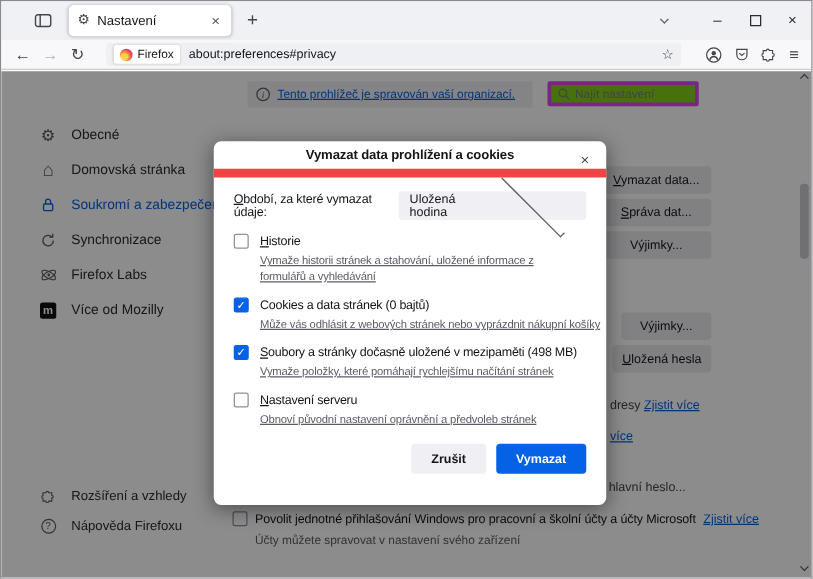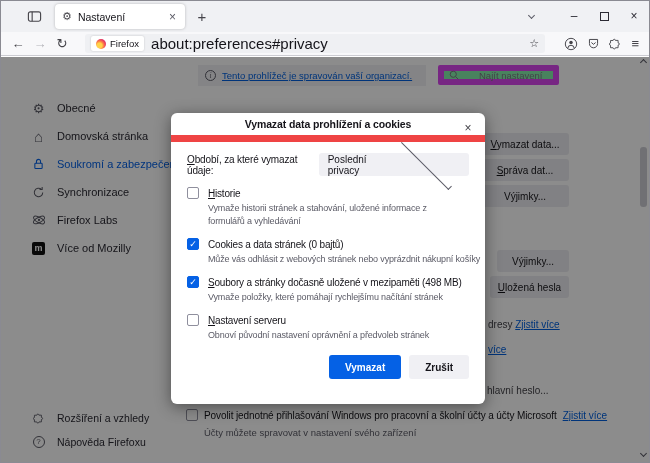--- a/index.html
+++ b/index.html
@@ -20,42 +20,42 @@
   .maxbox { width:9px; height:9px; border:1px solid #2b2a33; }
 
   
   .toolbar { height:24px; background:#f8f8fa; border-bottom:1px solid #ccccd2; display:flex; align-items:center; padding:0 6px; }
   .nav-btn { width:22px; height:20px; display:flex; align-items:center; justify-content:center; font-size:13px; color:#45444a; }
   .nav-btn.disabled { color:#b4b4ba; }
   .urlbar { flex:0 0 460px; height:19px; margin-left:12px; background:#eff0f3; border-radius:3px; display:flex; align-items:center; padding:0 6px; }
   .fx-chip { display:flex; align-items:center; gap:4px; background:#fff; border-radius:2px; height:15px; padding:0 5px; box-shadow:0 0 2px rgba(0,0,0,.2); }
   .fx-logo { width:10px; height:10px; border-radius:50%; background:radial-gradient(circle at 35% 65%, #ffd24a 0 28%, #ff9442 40%, #f0485a 62%, #b5007f 100%); }
   .fx-chip span { font-size:9.5px; color:#15141a; }
-  .url-text { font-size:15px; color:#15141a; margin-left:7px; flex:1; white-space:nowrap; overflow:hidden; }
+  .url-text { font-size:10px; color:#15141a; margin-left:7px; flex:1; white-space:nowrap; overflow:hidden; }
   .star { font-size:11px; color:#45444a; }
   .tb-icons { display:flex; align-items:center; gap:9px; margin-left:auto; margin-right:4px; }
   .tb-icons svg { display:block; }
   .burger { font-size:13px; color:#45444a; line-height:1; }
 
   
   .content { position:absolute; top:56px; left:0; right:0; bottom:0; background:#fff; }
   .sidebar { position:absolute; left:0; top:0; bottom:0; width:190px; }
   .side-list { padding:37px 0 0 30px; }
   .side-item { height:28px; display:flex; align-items:center; gap:11px; font-size:11px; color:#2b2a33; white-space:nowrap; }
   .side-item .ico { width:15px; display:flex; justify-content:center; color:#5b5b66; font-size:13px; line-height:1; }
   .side-item.sel { color:#0561e5; }
-  .side-footer { position:absolute; left:30px; bottom:8px; }
+  .side-footer { position:absolute; left:30px; bottom:29px; }
   .side-footer .side-item { height:24px; font-size:10.5px; }
   .mz { width:13px; height:13px; background:#111; border-radius:2px; color:#fff; font-size:9px; font-weight:bold; display:flex; align-items:center; justify-content:center; }
   .qmark { width:12px; height:12px; border:1px solid #5b5b66; border-radius:50%; font-size:8px; display:flex; align-items:center; justify-content:center; color:#5b5b66; }
 
   .infobar { position:absolute; left:197px; top:8px; width:228px; height:21px; background:#f0f0f4; display:flex; align-items:center; gap:6px; padding:0 7px; }
   .i-ico { width:11px; height:11px; border:1px solid #5b5b66; border-radius:50%; font-size:7.5px; font-style:italic; font-family:"Liberation Serif",serif; color:#5b5b66; display:flex; align-items:center; justify-content:center; flex:none; }
   .infobar a { font-size:9.5px; color:#0060df; text-decoration:underline; white-space:nowrap; }
-  .searchbox { position:absolute; left:437px; top:8px; width:121px; height:20px; border:6px solid #d946ef; border-radius:2px; background:#86efac; display:flex; align-items:center; gap:20px; padding:0 5px; }
+  .searchbox { position:absolute; left:437px; top:8px; width:121px; height:20px; border:3px solid #d946ef; border-radius:2px; background:#84cc16; display:flex; align-items:center; gap:4px; padding:0 5px; }
   .searchbox input { border:none; outline:none; width:90px; font-size:9.5px; font-family:inherit; color:#15141a; background:transparent; }
   .searchbox input::placeholder { color:#7a7a84; }
 
   .bg-btn { position:absolute; height:22px; background:#ececf0; border-radius:3px; font-size:10px; color:#15141a; display:flex; align-items:center; justify-content:center; white-space:nowrap; }
   .frag { position:absolute; font-size:10px; white-space:nowrap; }
   .frag .gray { color:#45444a; }
   .link { color:#0060df; text-decoration:underline; }
 
   .sso-row { position:absolute; left:185px; top:352px; display:flex; align-items:center; gap:6px; white-space:nowrap; }
   .sso-row .lbl { font-size:10px; color:#15141a; letter-spacing:-0.1px; }
@@ -81,21 +81,21 @@
   .dlg-title { font-size:10.5px; font-weight:700; color:#15141a; letter-spacing:-0.1px; }
   .dlg-x { position:absolute; right:9px; top:7px; width:16px; height:16px; display:flex; align-items:center; justify-content:center; font-size:12px; color:#45444a; border-radius:3px; }
   .dlg-body { padding:11px 16px 0 16px; }
   .period { display:flex; align-items:center; justify-content:space-between; margin-bottom:11px; }
   .period .plabel { font-size:10px; color:#15141a; letter-spacing:-0.15px; }
   .select { width:158px; height:23px; background:#f0f0f4; border-radius:3px; display:flex; align-items:center; padding:0 9px; }
   .select span { font-size:10px; color:#15141a; flex:1; }
   .dlg-item { margin-bottom:10px; }
   .dlg-item .row { display:flex; align-items:center; gap:9px; }
   .dlg-item .lbl { font-size:10px; color:#15141a; white-space:nowrap; letter-spacing:-0.2px; }
-  .dlg-item .desc { margin:3px 0 0 21px; font-size:9px; color:#5b5b66; line-height:1.45; letter-spacing:-0.15px; }
+  .dlg-item .desc { margin:3px 0 0 21px; font-size:9px; color:#5b5b66; line-height:1.45; letter-spacing:-0.15px;text-decoration:underline; }
   .dlg-item .desc.one { white-space:nowrap; }
   .dlg-item .desc.wrap { max-width:252px; }
   .dlg-foot { display:flex; justify-content:flex-end; gap:8px; padding:3px 16px 0 0; }
   .btn { height:24px; border-radius:3px; font-size:10px; font-weight:700; display:flex; align-items:center; justify-content:center; padding:0 16px; }
   .btn.primary { background:#0561e5; color:#fff; }
   .btn.secondary { background:#f0f0f4; color:#15141a; }
 
   .akey { display:inline-block; }
   .akey::first-letter { text-decoration:underline; }
 
@@ -279,21 +279,21 @@
 
     <div class="dialog">
       <div class="dlg-head">
         <span class="dlg-title">Vymazat data prohlížení a cookies</span>
         <span class="dlg-x">×</span>
       </div>
       <div class="dlg-body">
         <div class="period">
           <span class="plabel akey">Období, za které vymazat údaje:</span>
           <div class="select">
-            <span>Poslední privacy</span>
+            <span>Uložená hodina</span>
             <span class="chev down"></span>
           </div>
         </div>
 
         <div class="dlg-item">
           <div class="row">
             <span class="cb"></span>
             <span class="lbl akey">Historie</span>
           </div>
           <div class="desc wrap">Vymaže historii stránek a stahování, uložené informace z formulářů a vyhledávání</div>
@@ -317,19 +317,19 @@
 
         <div class="dlg-item">
           <div class="row">
             <span class="cb"></span>
             <span class="lbl akey">Nastavení serveru</span>
           </div>
           <div class="desc one">Obnoví původní nastavení oprávnění a předvoleb stránek</div>
         </div>
       </div>
       <div class="dlg-foot">
+        <div class="btn secondary">Zrušit</div>
         <div class="btn primary">Vymazat</div>
-        <div class="btn secondary">Zrušit</div>
       </div>
     </div>
 
   </div>
 </div>
 
 </body></html>

